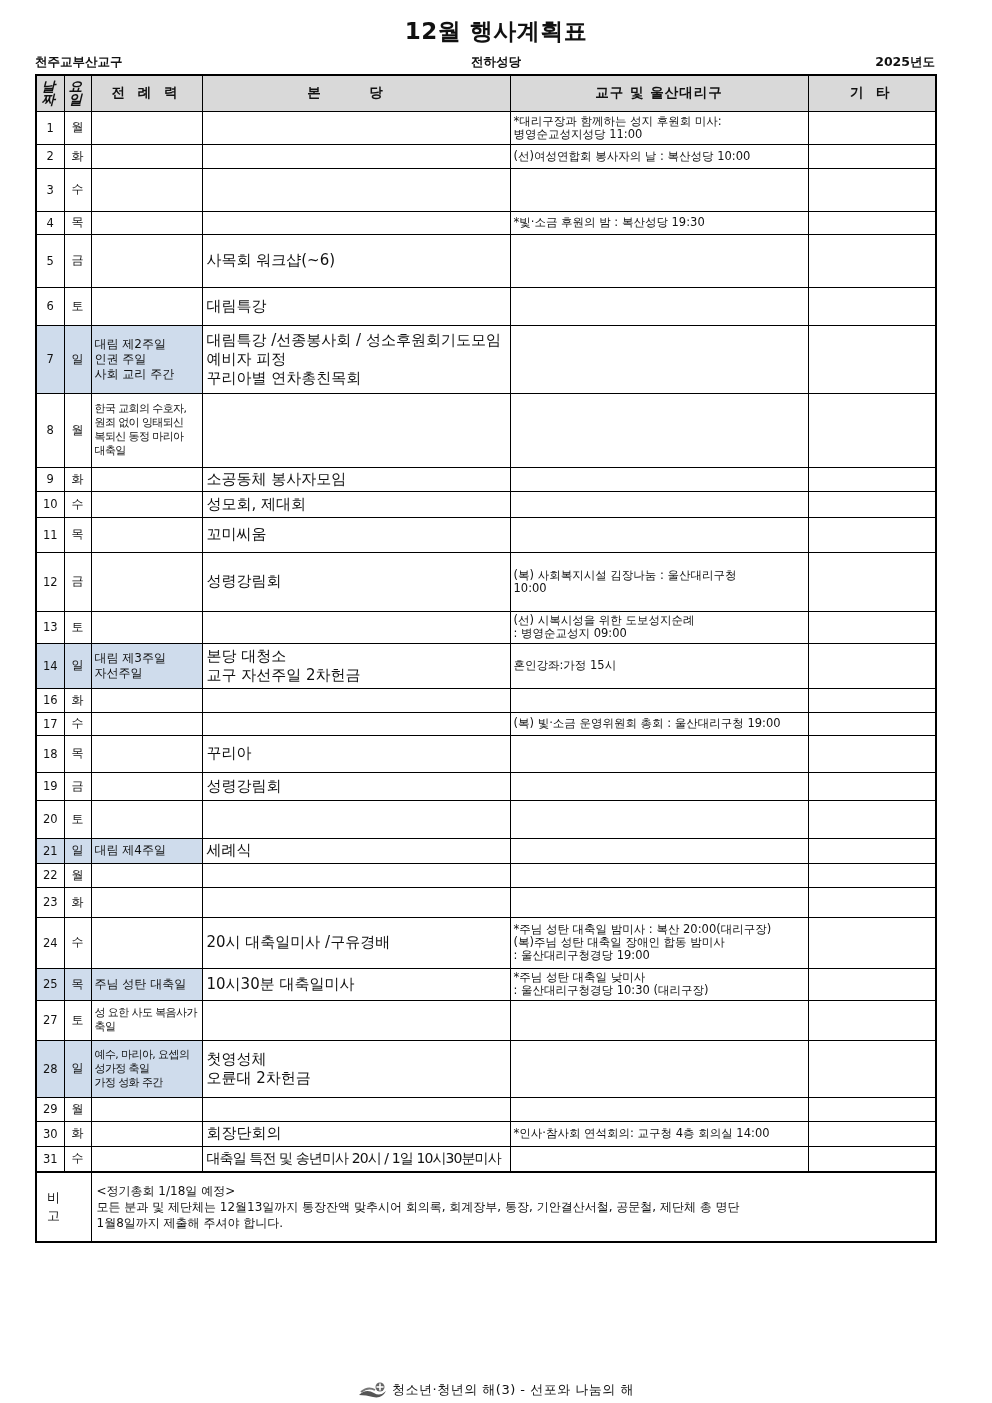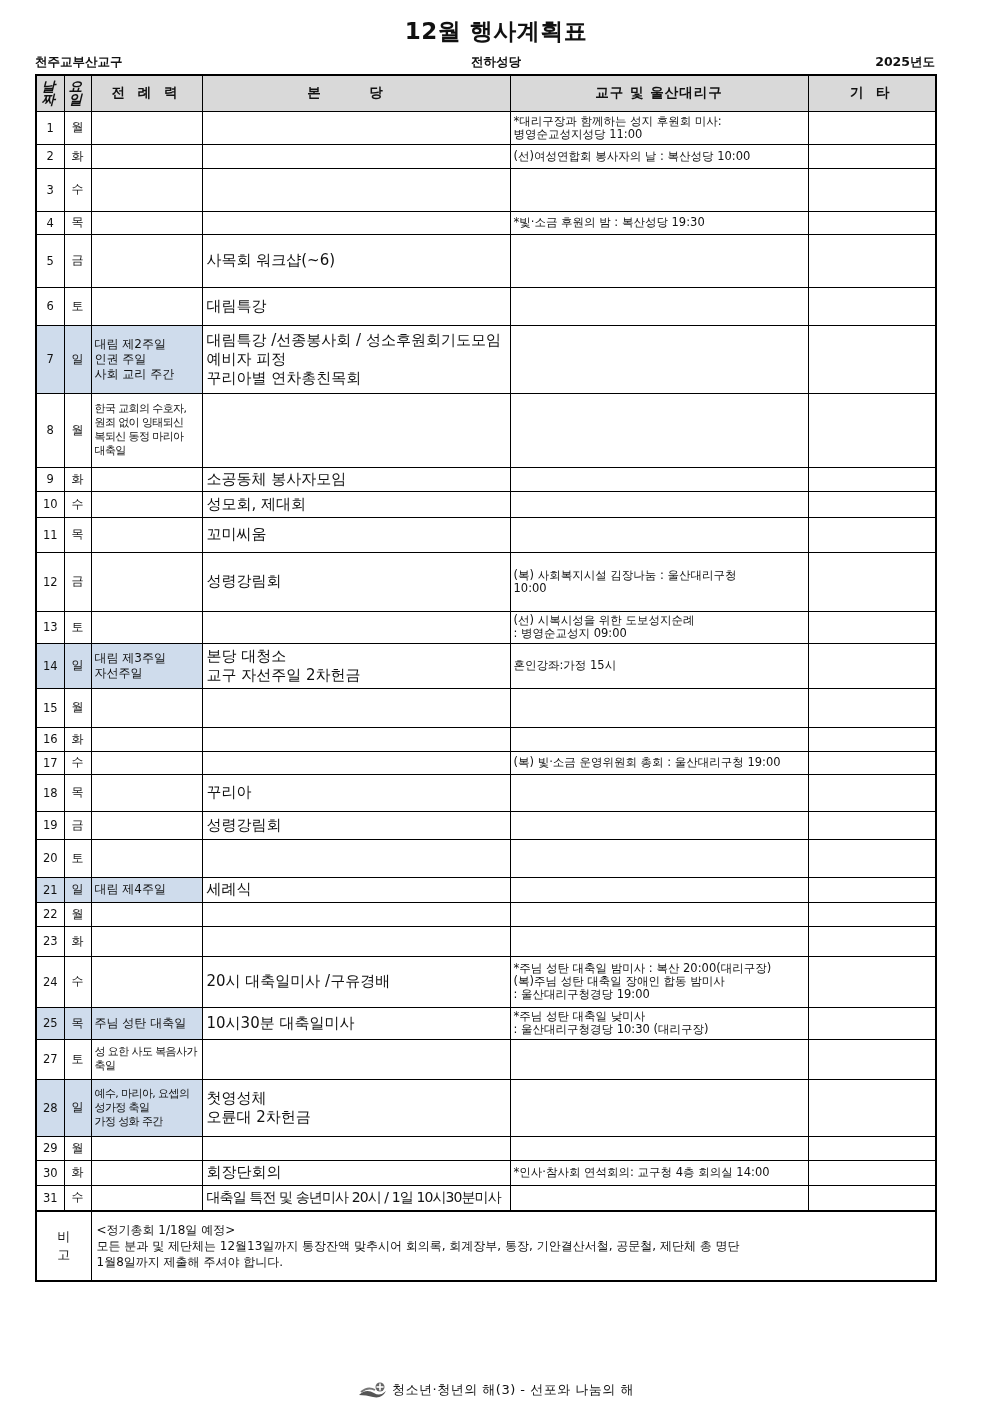--- a/index.html
+++ b/index.html
@@ -20,21 +20,21 @@
   td.lit { font-size: 12px; padding-left: 3px; line-height: 15px; white-space: pre-line; }
   td.lit.small { font-size: 11px; line-height: 14px; letter-spacing: -0.6px; }
   td.main { font-size: 15px; padding-left: 4px; line-height: 19px; white-space: pre-line; }
   td.main.condensed { font-size: 14px; letter-spacing: -0.9px; }
   td.diocese { font-size: 11.5px; padding-left: 3px; line-height: 13px; white-space: pre-line; }
   td.etc { }
   tr.sunday td.num, tr.sunday td.dow, tr.sunday td.lit { background: #cfdcec; }
   tr.holiday td.num, tr.holiday td.dow, tr.holiday td.lit { background: #cfdcec; }
 
   tr.notes td { border-top: 2.5px solid #000; }
-  td.notes-label { text-align: center; font-size: 13px; letter-spacing: 10px; padding-left: 10px; }
+  td.notes-label { font-size: 13px; letter-spacing: 10px; padding-left: 10px; }
   td.notes-body { font-size: 12px; font-weight: bold; padding: 3px 6px 3px 5px; line-height: 16px; vertical-align: top; white-space: pre-line; }
 
   .footer { position: absolute; left: 0; top: 1381px; width: 992px; text-align: center; font-size: 13px; letter-spacing: 0.5px; }
   .footer .logo { display: inline-block; vertical-align: middle; width: 30px; height: 18px; margin-right: 4px; }
 </style>
 </head>
 <body>
 
 <div class="title">12월 행사계획표</div>
 <div class="subhead sub-left">천주교부산교구</div>
@@ -178,28 +178,20 @@
       <tr class="sunday" style="height: 45px;">
         <td class="num">14</td>
         <td class="dow">일</td>
         <td class="lit">대림 제3주일
 자선주일</td>
         <td class="main">본당 대청소
 교구 자선주일 2차헌금</td>
         <td class="diocese">혼인강좌:가정 15시</td>
         <td class="etc"></td>
       </tr>
-      <tr style="height: 39px;">
-        <td class="num">15</td>
-        <td class="dow">월</td>
-        <td class="lit"></td>
-        <td class="main"></td>
-        <td class="diocese"></td>
-        <td class="etc"></td>
-      </tr>
       <tr style="height: 24px;">
         <td class="num">16</td>
         <td class="dow">화</td>
         <td class="lit"></td>
         <td class="main"></td>
         <td class="diocese"></td>
         <td class="etc"></td>
       </tr>
       <tr style="height: 23px;">
         <td class="num">17</td>

